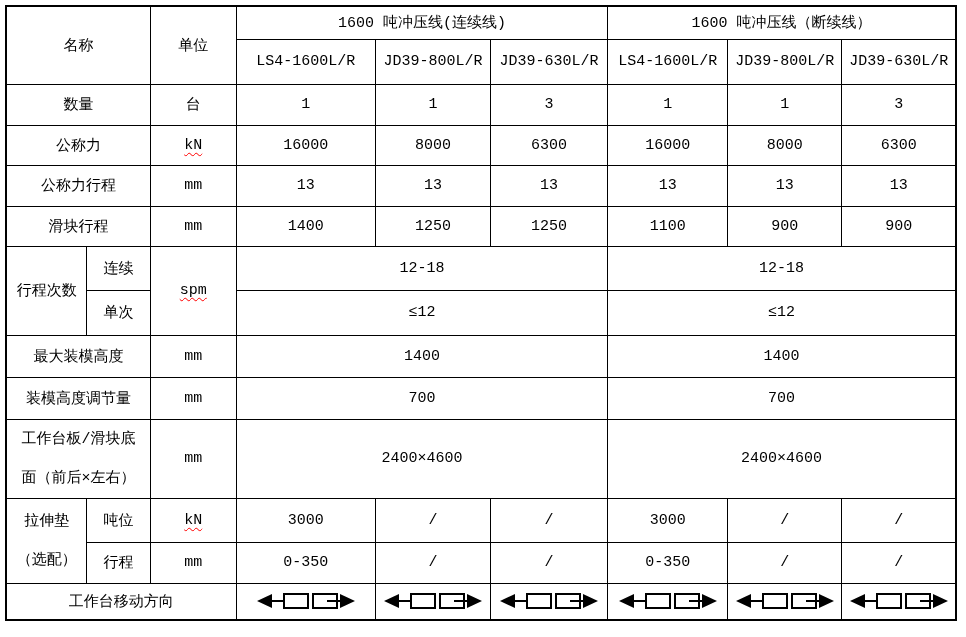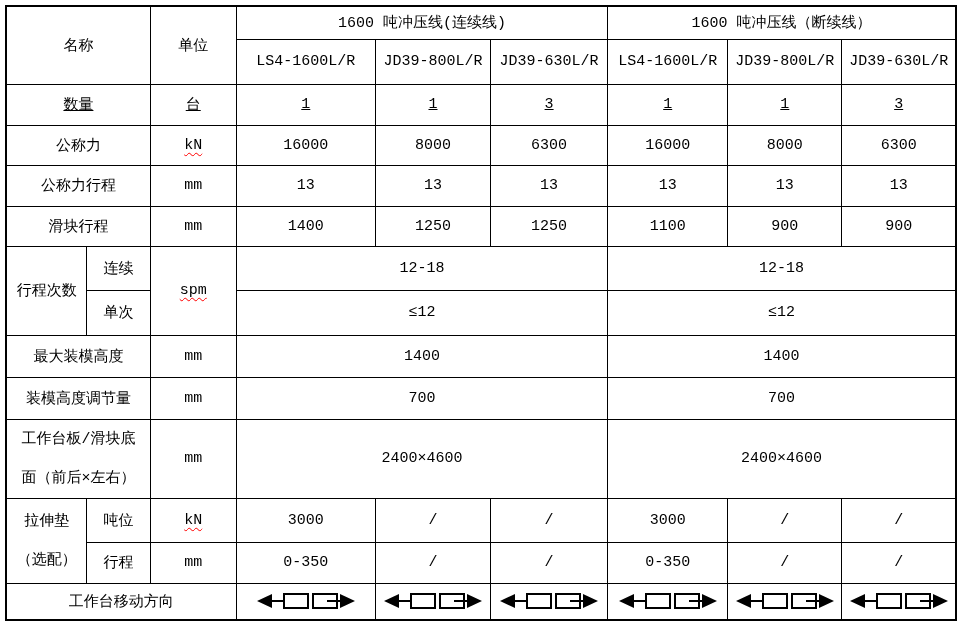--- a/index.html
+++ b/index.html
@@ -44,21 +44,21 @@
   td.wrap2 div { white-space: nowrap; }
   .spell {
     text-decoration-line: underline;
     text-decoration-style: wavy;
     text-decoration-color: #ff0000;
     text-decoration-thickness: 1px;
     text-underline-offset: 3px;
   }
   tr.r-group   { height: 33px; }
   tr.r-models  { height: 45px; margin-left: 8px; }
-  tr.r-qty     { height: 41px; text-decoration: underline; }
+  tr.r-qty     { height: 41px; }
   tr.r-force   { height: 40px; }
   tr.r-fstroke { height: 41px; margin-left: 44px; }
   tr.r-sstroke { height: 40px; margin-left: 25px; }
   tr.r-spm1    { height: 44px; }
   tr.r-spm2    { height: 45px; margin-left: 45px; }
   tr.r-maxdie  { height: 42px; margin-left: 40px; }
   tr.r-adjust  { height: 42px; font-family: Liberation Mono, monospace; }
   tr.r-bolster { height: 77px; }
   tr.r-cush1   { height: 44px; margin-top: 21px; }
   tr.r-cush2   { height: 41px; }

